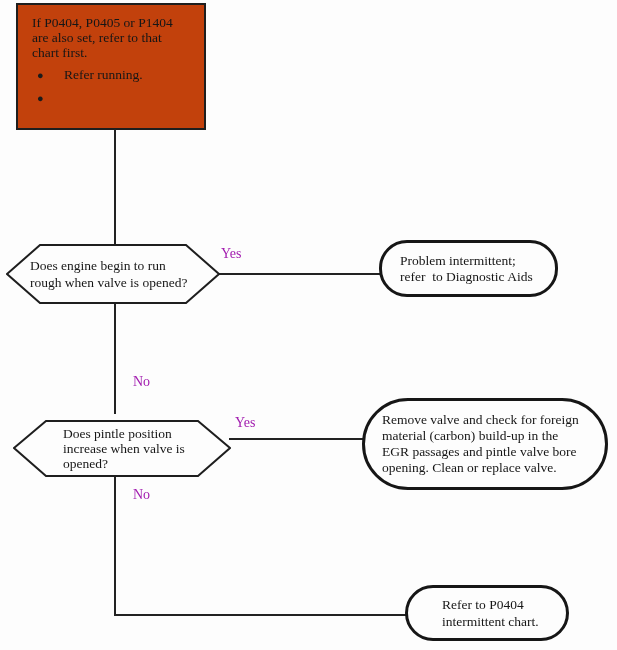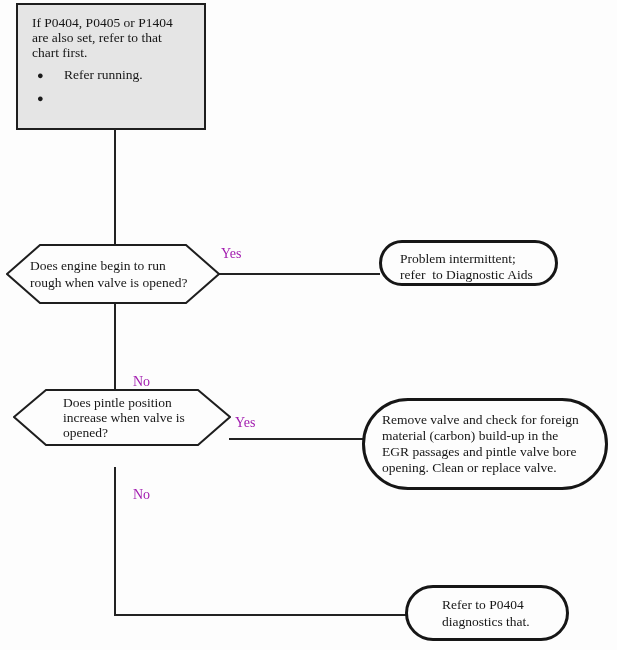--- a/index.html
+++ b/index.html
@@ -12,21 +12,21 @@
     position:relative;
     width:617px;height:650px;
     background:#fdfdfd;
     overflow:hidden;
   }
   .txt{white-space:pre;color:#161616;}
 
   
   .start-box{
     position:absolute;left:16px;top:3px;width:190px;height:127px;
-    border:2px solid #1e1e1e;background:#e5e5e5;box-sizing:border-box;
+    border:2px solid #1e1e1e;background:#c2410c;box-sizing:border-box;
     padding:11px 6px 0 14px;font-size:13.5px;line-height:14.8px;
   }
   .start-intro{margin:0 0 7px 0;}
   .bullet-row{display:flex;margin-top:8px;}
   .bullet-dot{
     width:32px;flex:0 0 32px;padding-left:5px;box-sizing:border-box;
     font-size:11px;line-height:14.8px;
   }
 
   
@@ -37,30 +37,30 @@
   .h-yes1{left:218px;top:273px;width:162px;height:2px;}
   .h-yes2{left:229px;top:438px;width:134px;height:2px;}
   .h-bottom{left:114px;top:614px;width:293px;height:2px;}
 
   
   .hex{position:absolute;display:flex;align-items:center;}
   .hex svg{position:absolute;left:0;top:0;}
   .hex .txt{position:relative;font-size:13.5px;}
   .hex1{left:6px;top:244px;width:214px;height:60px;}
   .hex1 .txt{padding-left:24px;line-height:17px;}
-  .hex2{left:13px;top:389px;width:218px;height:57px;}
+  .hex2{left:13px;top:420px;width:218px;height:57px;}
   .hex2 .txt{padding-left:50px;line-height:15px;}
 
   
   .pill{
     position:absolute;border:3px solid #161616;background:#fdfdfd;
     box-sizing:border-box;display:flex;align-items:center;
     font-size:13.5px;line-height:16px;
   }
-  .pill1{left:379px;top:240px;width:179px;height:46px;border-radius:28px;padding-left:18px;align-items:flex-end;}
+  .pill1{left:379px;top:240px;width:179px;height:57px;border-radius:28px;padding-left:18px;}
   .pill2{left:362px;top:390px;width:246px;height:92px;border-radius:46px;padding-left:17px;margin-top:8px;}
   .pill3{left:405px;top:585px;width:164px;height:56px;border-radius:28px;padding-left:34px;line-height:17px;}
 
   
   .branch-label{
     position:absolute;font-weight:normal;font-size:14px;color:#a21caf;
   }
   .yes1{left:221px;top:246px;}
   .no1{left:133px;top:374px;}
   .yes2{left:235px;top:415px;}
@@ -121,16 +121,16 @@
 
   <div class="pill pill2">
     <div class="txt">Remove valve and check for foreign
 material (carbon) build-up in the
 EGR passages and pintle valve bore
 opening. Clean or replace valve.</div>
   </div>
 
   <div class="pill pill3">
     <div class="txt">Refer to P0404
-diagnostics that.</div>
+intermittent chart.</div>
   </div>
 
 </div>
 
 </body></html>

